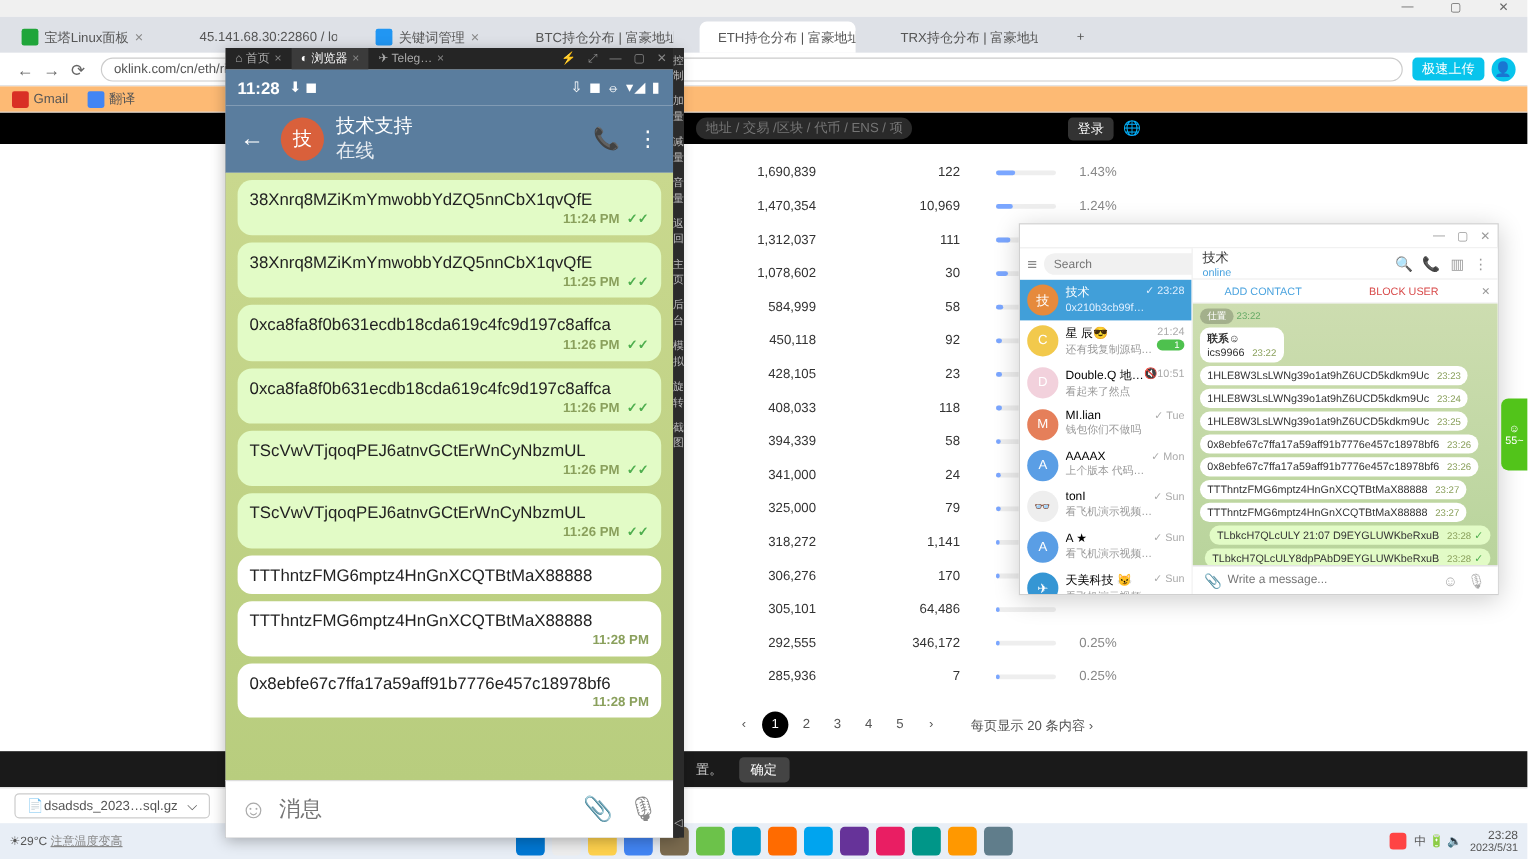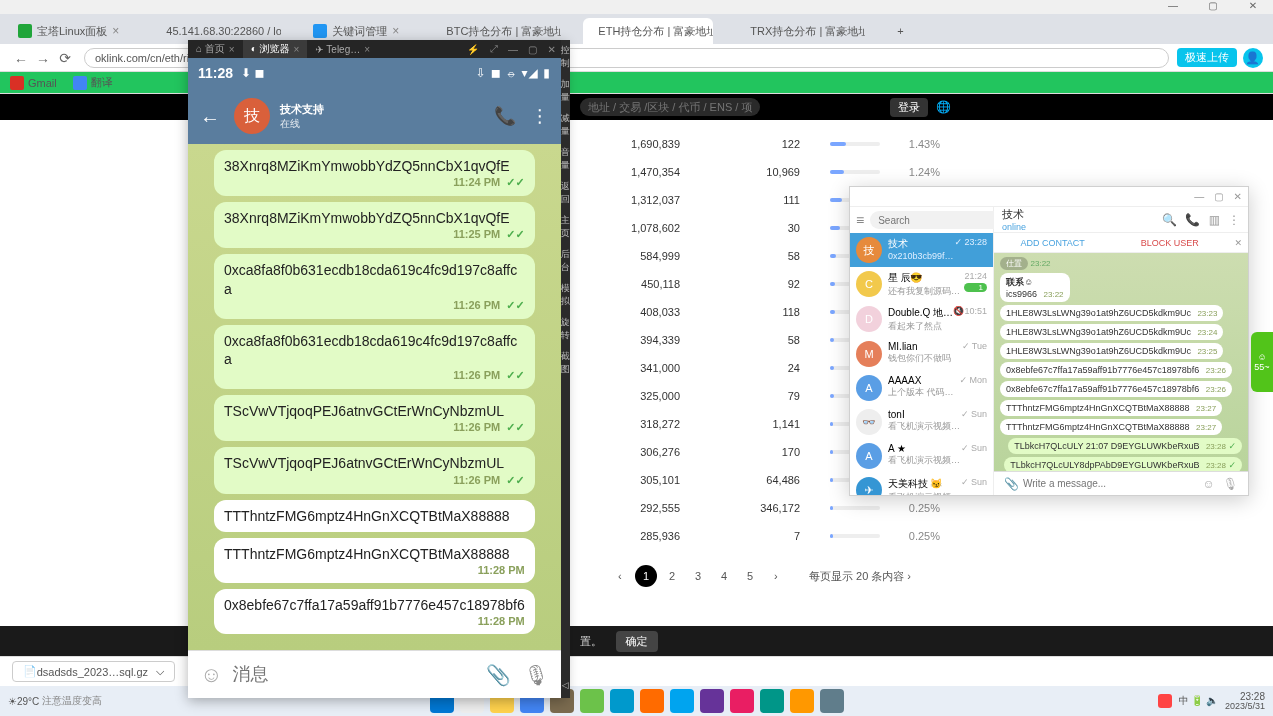--- a/index.html
+++ b/index.html
@@ -12,66 +12,66 @@
 .tabs { height:30px; background:#dee1e7; display:flex; align-items:flex-end; padding-left:8px;gap:18px; }
 .tab { height:26px; padding:0 10px; display:flex; align-items:center; font-size:11px; color:#555; border-radius:6px 6px 0 0; margin-right:4px; cursor:pointer; max-width:130px; overflow:hidden; white-space:nowrap; }
 .tab.active { background:#fff; }
 .tab .favicon { width:14px; height:14px; margin-right:5px; display:inline-block; border-radius:2px; }
 .tab .close { margin-left:5px; color:#888; font-size:12px; }
 .addr { height:28px; background:#fff; border-bottom:1px solid #ddd; display:flex; align-items:center; padding:0 10px; }
 .addr .nav-icon { width:22px; text-align:center; color:#666; font-size:14px; }
 .addr-url { flex:1; margin:0 8px; height:20px; border:1px solid #ccc; border-radius:12px; padding:0 10px; font-size:11px; color:#555; display:flex; align-items:center; }
 .addr-btn { background:#08c4ec; color:#fff; border-radius:4px; padding:2px 8px; font-size:11px; margin-right:6px; }
 .addr-user { width:20px; height:20px; border-radius:50%; background:#08c4ec; color:#fff; display:flex; align-items:center; justify-content:center; font-size:12px; }
-.bookmarks { height:22px; background:#22c55e; border-bottom:1px solid #ddd; display:flex; align-items:center; padding-left:10px; font-size:11px; color:#555; }
+.bookmarks { height:22px; background:#fdba74; border-bottom:1px solid #ddd; display:flex; align-items:center; padding-left:10px; font-size:11px; color:#555; }
 .bookmarks .bm { margin-right:16px; display:flex; align-items:center; }
 .bookmarks .bmic { width:14px; height:14px; margin-right:4px; border-radius:2px; }
 
 
 .page-top { background:#000; height:26px; display:flex; align-items:center; padding-left:580px; }
 .page-top input { background:#2a2a2a; border:none; border-radius:10px; height:18px; width:180px; padding:0 8px; color:#aaa; font-size:11px; }
 .page-top .login { margin-left:130px; color:#fff; font-size:11px; background:#333; border-radius:4px; padding:2px 8px; }
 .page-top .globe { margin-left:8px; color:#ccc; }
 
 .content { position:relative; height:560px; background:#fff; }
 
 
 .tbl { position:absolute; left:580px; top:10px; width:360px; }
 .tbl .row { display:flex; align-items:center; height:28px; font-size:11px; color:#333; }
 .tbl .c1 { width:100px; text-align:right; }
 .tbl .c2 { width:120px; text-align:right; }
 .tbl .c3 { width:60px; margin-left:30px; }
 .tbl .bar { width:50px; height:4px; background:#eee; border-radius:2px; position:relative; }
 .tbl .bar i { position:absolute; left:0; top:0; height:4px; border-radius:2px; background:#7aa6ff; }
-.tbl .c4 { width:50px; text-align:right; color:#888; }
+.tbl .c4 { width:50px; text-align:center; color:#888; }
 .pager { display:flex; align-items:center; justify-content:center; margin-top:15px; font-size:11px; }
 .pager span { width:22px; height:22px; display:flex; align-items:center; justify-content:center; margin:0 2px; border-radius:50%; color:#555; cursor:pointer; }
 .pager span.cur { background:#000; color:#fff; }
 .pager .txt { width:auto; margin-left:20px; }
 
 .footer-bar { position:absolute; left:0; right:0; bottom:60px; height:30px; background:#1a1a1a; display:flex; align-items:center; justify-content:center; color:#ccc; font-size:11px; }
 .footer-btn { background:#444; border-radius:4px; padding:3px 10px; margin:0 30px; color:#fff; }
 
 
 .emu { position:absolute; left:188px; top:40px; width:378px; height:658px; background:#111; box-shadow:0 3px 12px rgba(0,0,0,.3); z-index:5; display:flex; }
 .emu-main { flex:1; background:#fff; display:flex; flex-direction:column; }
 .emu-tabs { height:18px; background:#252525; display:flex; }
 .emu-tab { padding:2px 8px; font-size:10px; color:#aaa; display:flex; align-items:center; }
 .emu-tab.active { background:#3b3b3b; color:#fff; }
 .emu-status { height:30px; background:#5a7d9e; display:flex; align-items:center; padding:0 10px; color:#fff; }
 .emu-status .time { font-weight:600; font-size:14px; }
 .emu-status .st-right { margin-left:auto; font-size:12px; letter-spacing:1px; }
 .chat-hdr { height:56px; background:#5a7d9e; display:flex; align-items:center; padding:0 12px; color:#fff; }
 .chat-hdr .back { font-size:20px; margin-right:14px; }
 .chat-hdr .av { width:36px; height:36px; border-radius:50%; background:#d9603b; display:flex; align-items:center; justify-content:center; font-size:16px; margin-right:10px; }
-.chat-hdr .titles .t1 { font-size:11px; font-weight:700; }
-.chat-hdr .titles .t2 { font-size:10px; opacity:.85;font-family:Liberation Serif, serif; }
+.chat-hdr .titles .t1 { font-size:16px; font-weight:400; }
+.chat-hdr .titles .t2 { font-size:16px; opacity:.85;font-family:Liberation Serif, serif; }
 .chat-hdr .ic { font-size:18px; margin-left:14px; }
 .chat-hdr .sp { margin-left:auto; }
-.chat-body { flex:1; background:linear-gradient(#c9d88e,#b8cd7e); padding:6px 26px; overflow:hidden; }
+.chat-body { flex:1; background:linear-gradient(#c9d88e,#b8cd7e); padding:6px 10px; overflow:hidden; }
 .msg { background:#fff; border-radius:12px; padding:7px 10px; margin-bottom:6px; font-size:14px; color:#222; position:relative; max-width:100%; }
 .msg.out { background:#e2fbc6; margin-left:auto; }
 .msg .mt { word-break:break-all; line-height:1.3; }
 .msg .meta { text-align:right; font-size:11px; color:#8aa05c; margin-top:1px;font-weight:bold; }
 .msg .meta .tk { color:#4eae4e; margin-left:3px; }
 .chat-input { height:48px; background:#fff; display:flex; align-items:center; padding:0 12px; border-top:1px solid #ddd; }
 .chat-input .em { font-size:22px; color:#aaa; }
 .chat-input input { flex:1; border:none; font-size:18px; color:#aaa; margin:0 10px; outline:none; }
 .chat-input .clip,.chat-input .mic { font-size:20px; color:#888; margin-left:12px; }
 .emu-side { width:20px; background:#2b2b2b; display:flex; flex-direction:column; align-items:center; color:#bbb; font-size:9px; }
@@ -254,20 +254,30 @@
         <div class="c1">450,118</div>
         <div class="c2">92</div>
         <div class="c3">
           <div class="bar">
             <i style="width:5px"></i>
           </div>
         </div>
         <div class="c4"></div>
       </div>
       <div class="row">
+        <div class="c1">428,105</div>
+        <div class="c2">23</div>
+        <div class="c3">
+          <div class="bar">
+            <i style="width:5px"></i>
+          </div>
+        </div>
+        <div class="c4"></div>
+      </div>
+      <div class="row">
         <div class="c1">408,033</div>
         <div class="c2">118</div>
         <div class="c3">
           <div class="bar">
             <i style="width:5px"></i>
           </div>
         </div>
         <div class="c4"></div>
       </div>
       <div class="row">
@@ -592,21 +602,21 @@
 <div class="side-badge">
   <span>☺</span>
   <span>55~</span>
 </div>
 
 <div class="downloads">
   <div class="dl-item">📄 <span>dsadsds_2023…sql.gz</span> <span style="margin-left:8px;">⌵</span></div>
 </div>
 
 <div class="taskbar">
-  <div class="weather">☀ <span>29°C</span>&nbsp;<span style="color:#888;">注意温度变高</span></div>
+  <div class="weather">☀ <span>29°C</span>&nbsp;<span style="color:#888;text-decoration:underline;">注意温度变高</span></div>
   <div class="center">
     <span style="background:#0078d4"></span>
     <span style="background:#eee"></span>
     <span style="background:#ffd24d"></span>
     <span style="background:#4285f4"></span>
     <span style="background:#7b6b4f"></span>
     <span style="background:#6cc24a"></span>
     <span style="background:#0099cc"></span>
     <span style="background:#ff6b00"></span>
     <span style="background:#00a4ef"></span>

